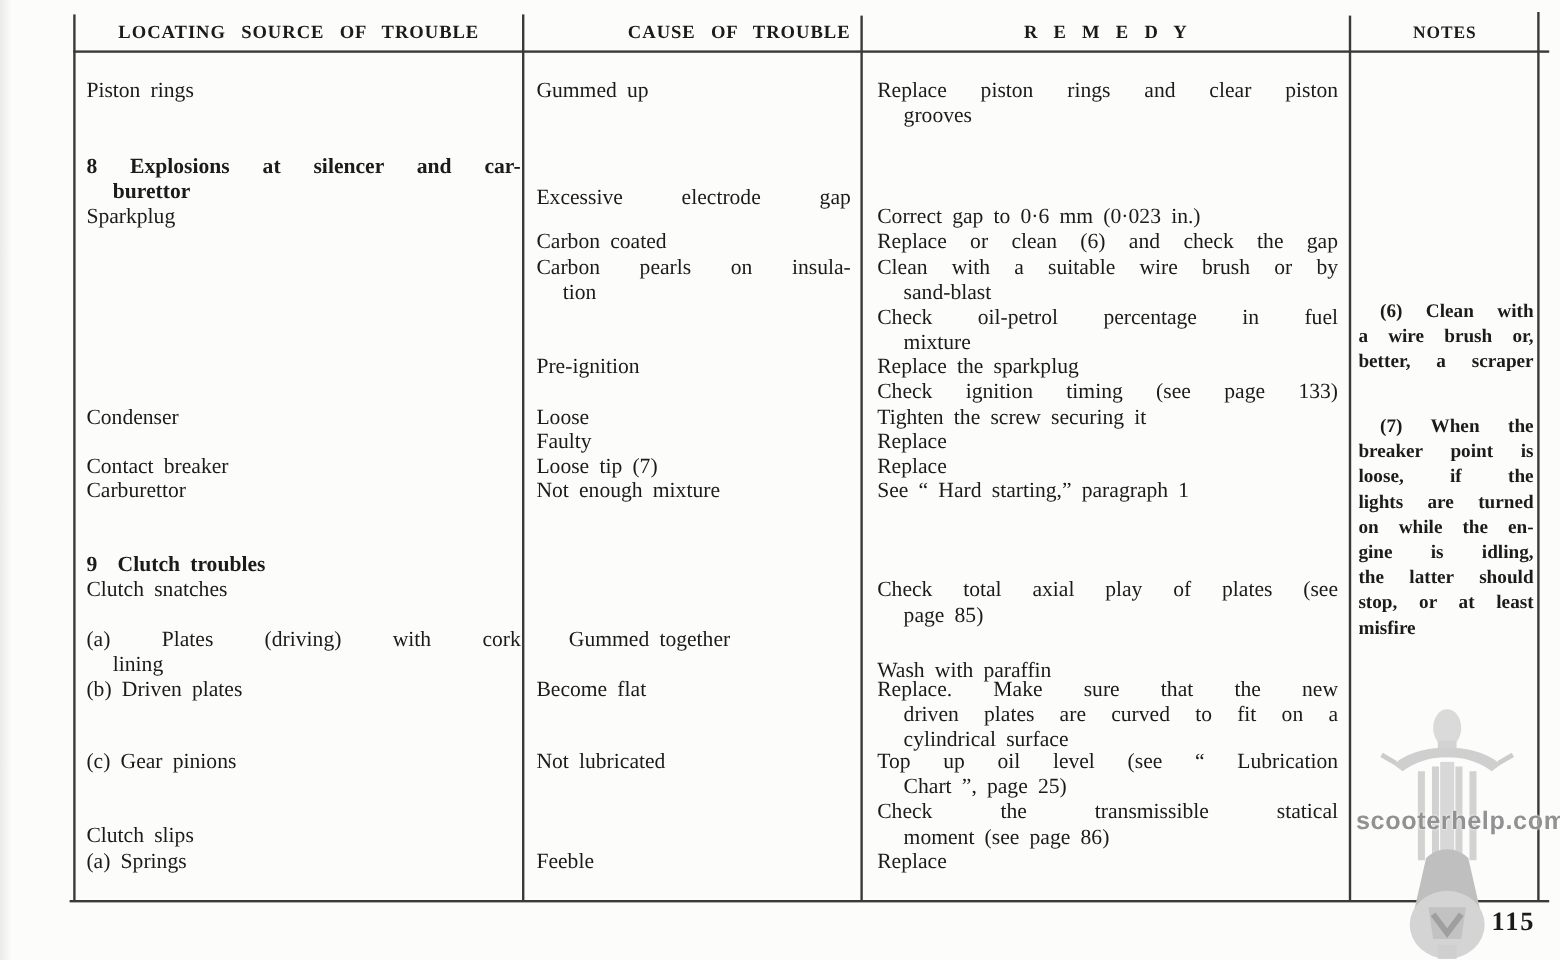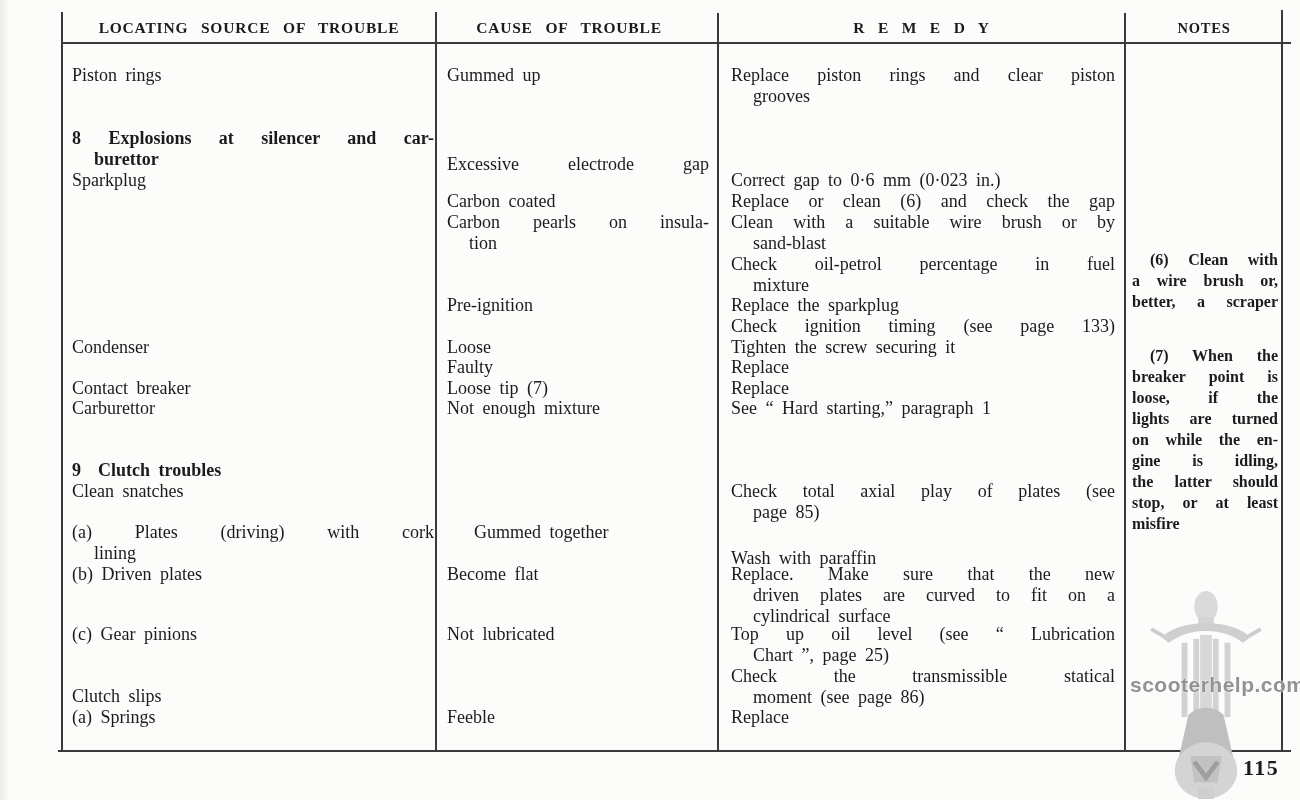--- a/index.html
+++ b/index.html
@@ -35,35 +35,35 @@
     font-size:21px;color:#929292;letter-spacing:.5px;
     text-shadow:0 0 2px #ffffff,0 0 1px #ffffff;}
 </style>
 </head>
 <body>
 
 <div class="page">
   <div class="scan-edge"></div>
 
   <div class="hdr" style="left:62px;width:374px;">LOCATING SOURCE OF TROUBLE</div>
-  <div class="hdr" style="left:413px;width:312px;">CAUSE OF TROUBLE</div>
+  <div class="hdr" style="left:460px;width:312px;">CAUSE OF TROUBLE</div>
   <div class="hdr" style="left:718px;width:407px;">R E M E D Y</div>
   <div class="hdr hdr-notes" style="left:1125px;width:158px;">NOTES</div>
 
   <div class="t line" style="left:72px;top:65px;width:362px;">Piston rings</div>
   <div class="t" style="left:72px;top:128px;width:362px;">
     <div class="line b j">8 Explosions at silencer and car-</div>
     <div class="line b ind">burettor</div>
   </div>
   <div class="t line" style="left:72px;top:337px;width:362px;">Condenser</div>
   <div class="t line" style="left:72px;top:170px;width:362px;">Sparkplug</div>
   <div class="t line" style="left:72px;top:378px;width:362px;">Contact breaker</div>
   <div class="t line" style="left:72px;top:398px;width:362px;">Carburettor</div>
   <div class="t line b" style="left:72px;top:460px;width:362px;">9&nbsp; Clutch troubles</div>
-  <div class="t line" style="left:72px;top:481px;width:362px;">Clean snatches</div>
+  <div class="t line" style="left:72px;top:481px;width:362px;">Clutch snatches</div>
   <div class="t" style="left:72px;top:522px;width:362px;">
     <div class="line j">(a) Plates (driving) with cork</div>
     <div class="line ind">lining</div>
   </div>
   <div class="t line" style="left:72px;top:564px;width:362px;">(b) Driven plates</div>
   <div class="t line" style="left:72px;top:624px;width:362px;">(c) Gear pinions</div>
   <div class="t line" style="left:72px;top:666px;width:362px;margin-top:20px;">Clutch slips</div>
   <div class="t line" style="left:72px;top:707px;width:362px;">(a) Springs</div>
 
   <div class="t line" style="left:447px;top:65px;width:262px;">Gummed up</div>

